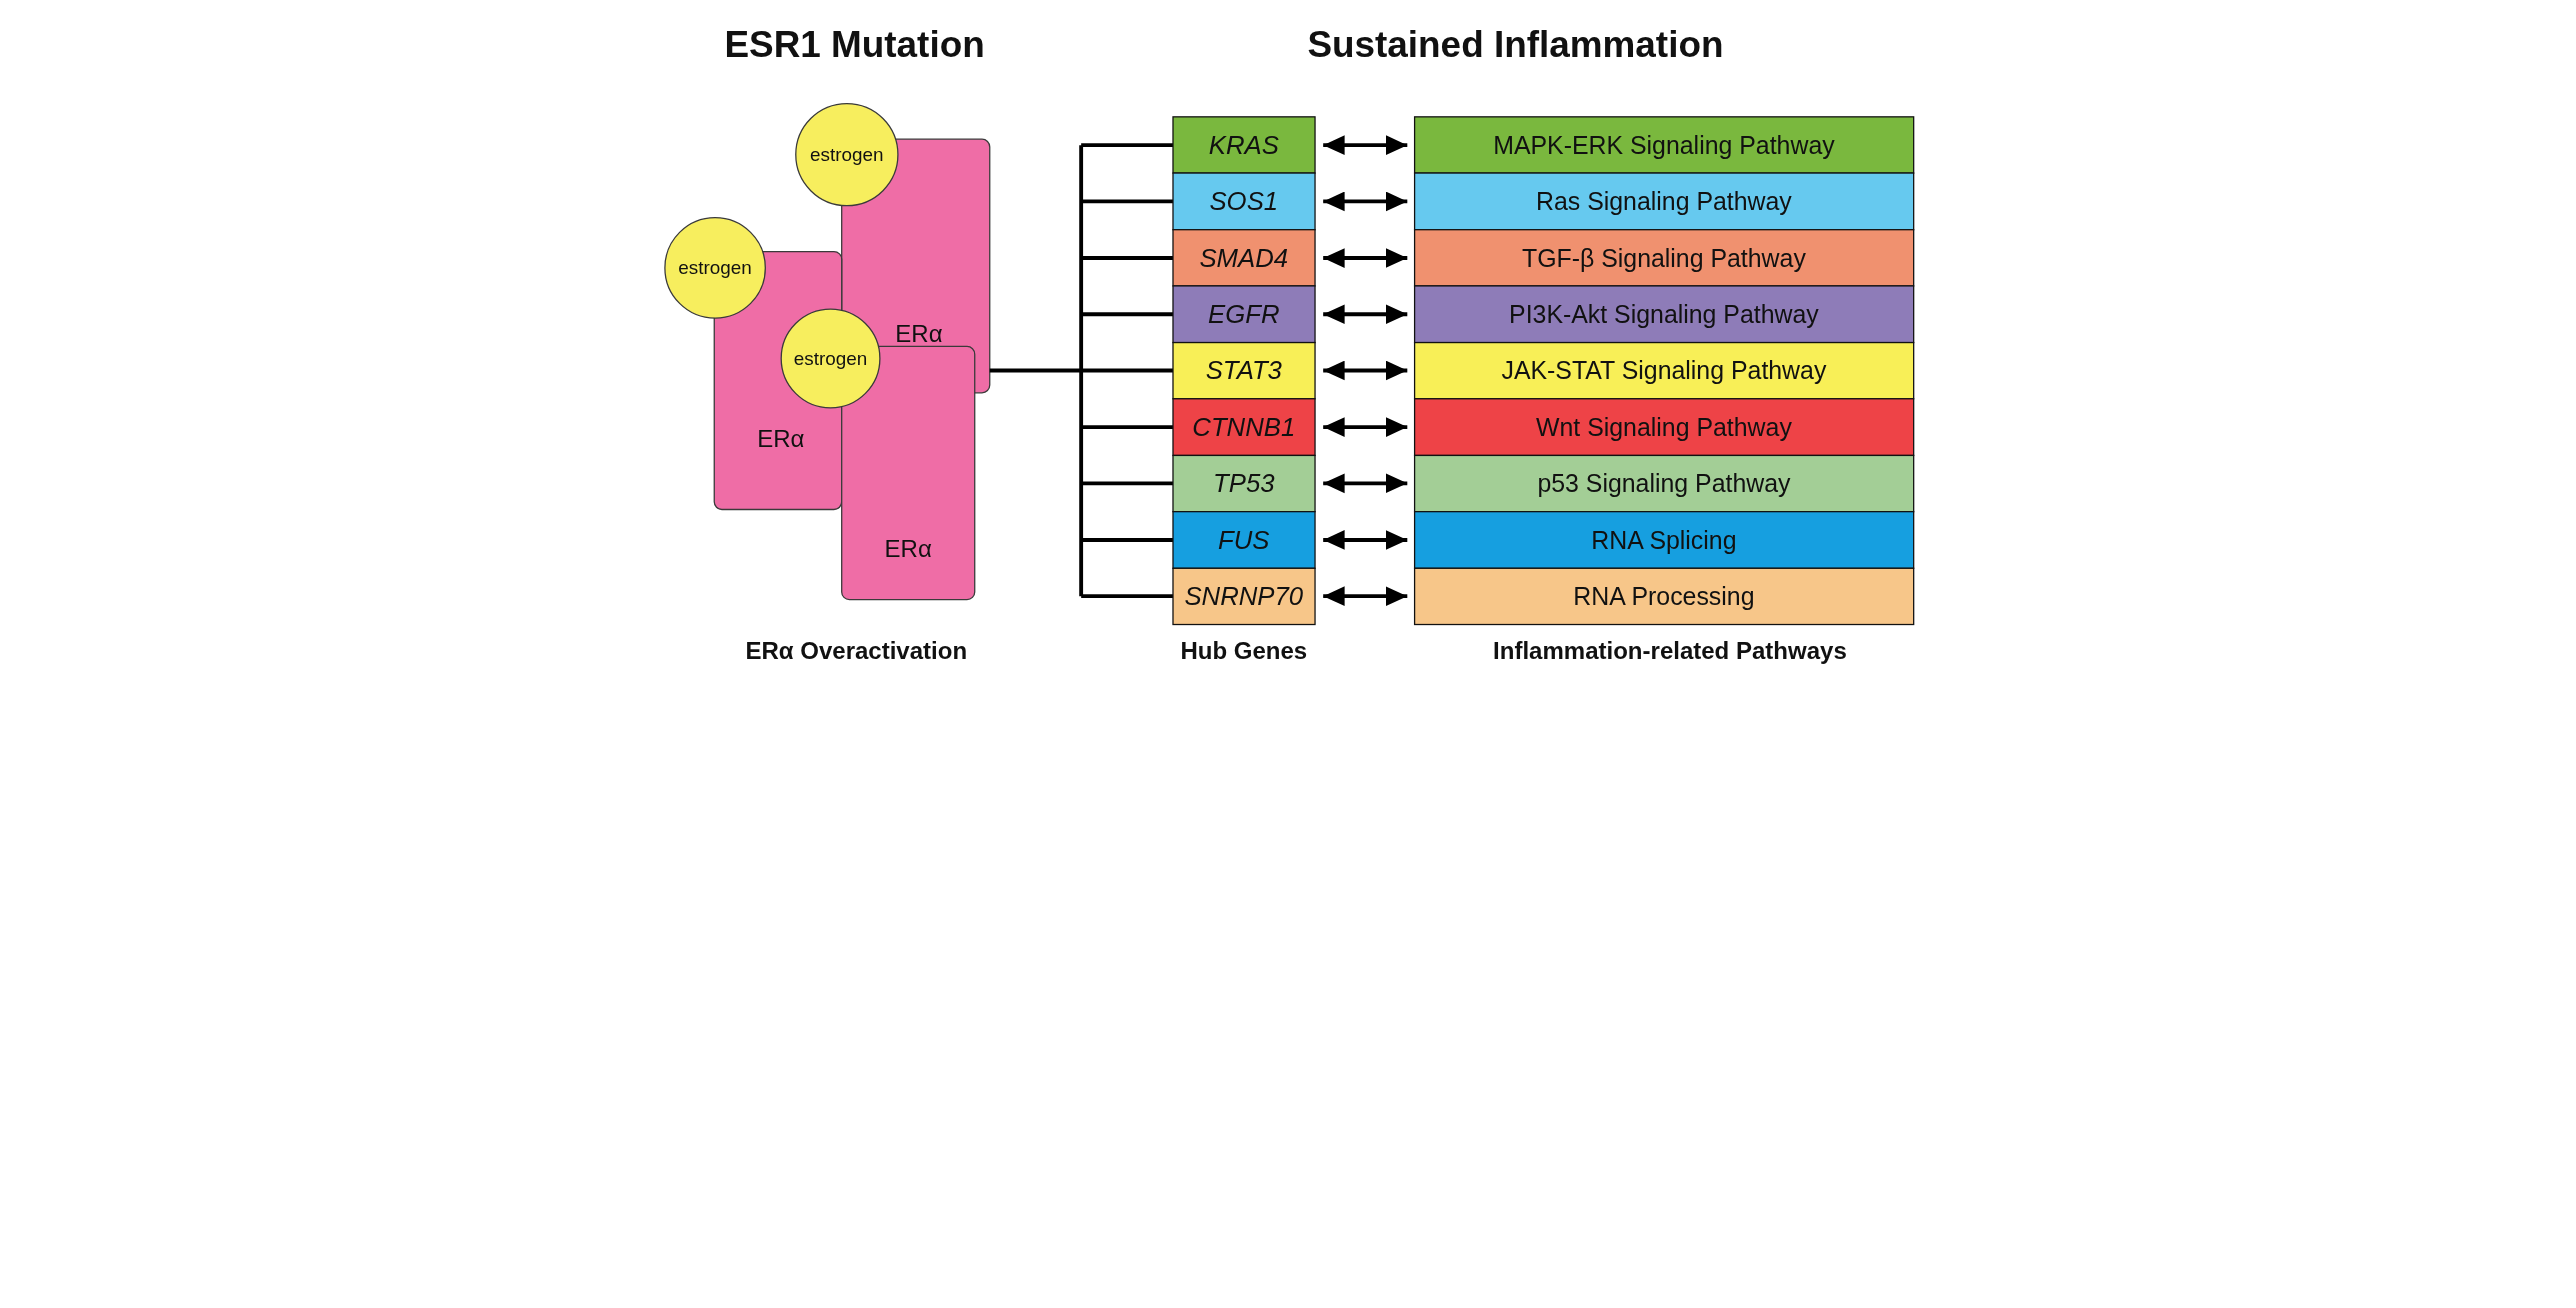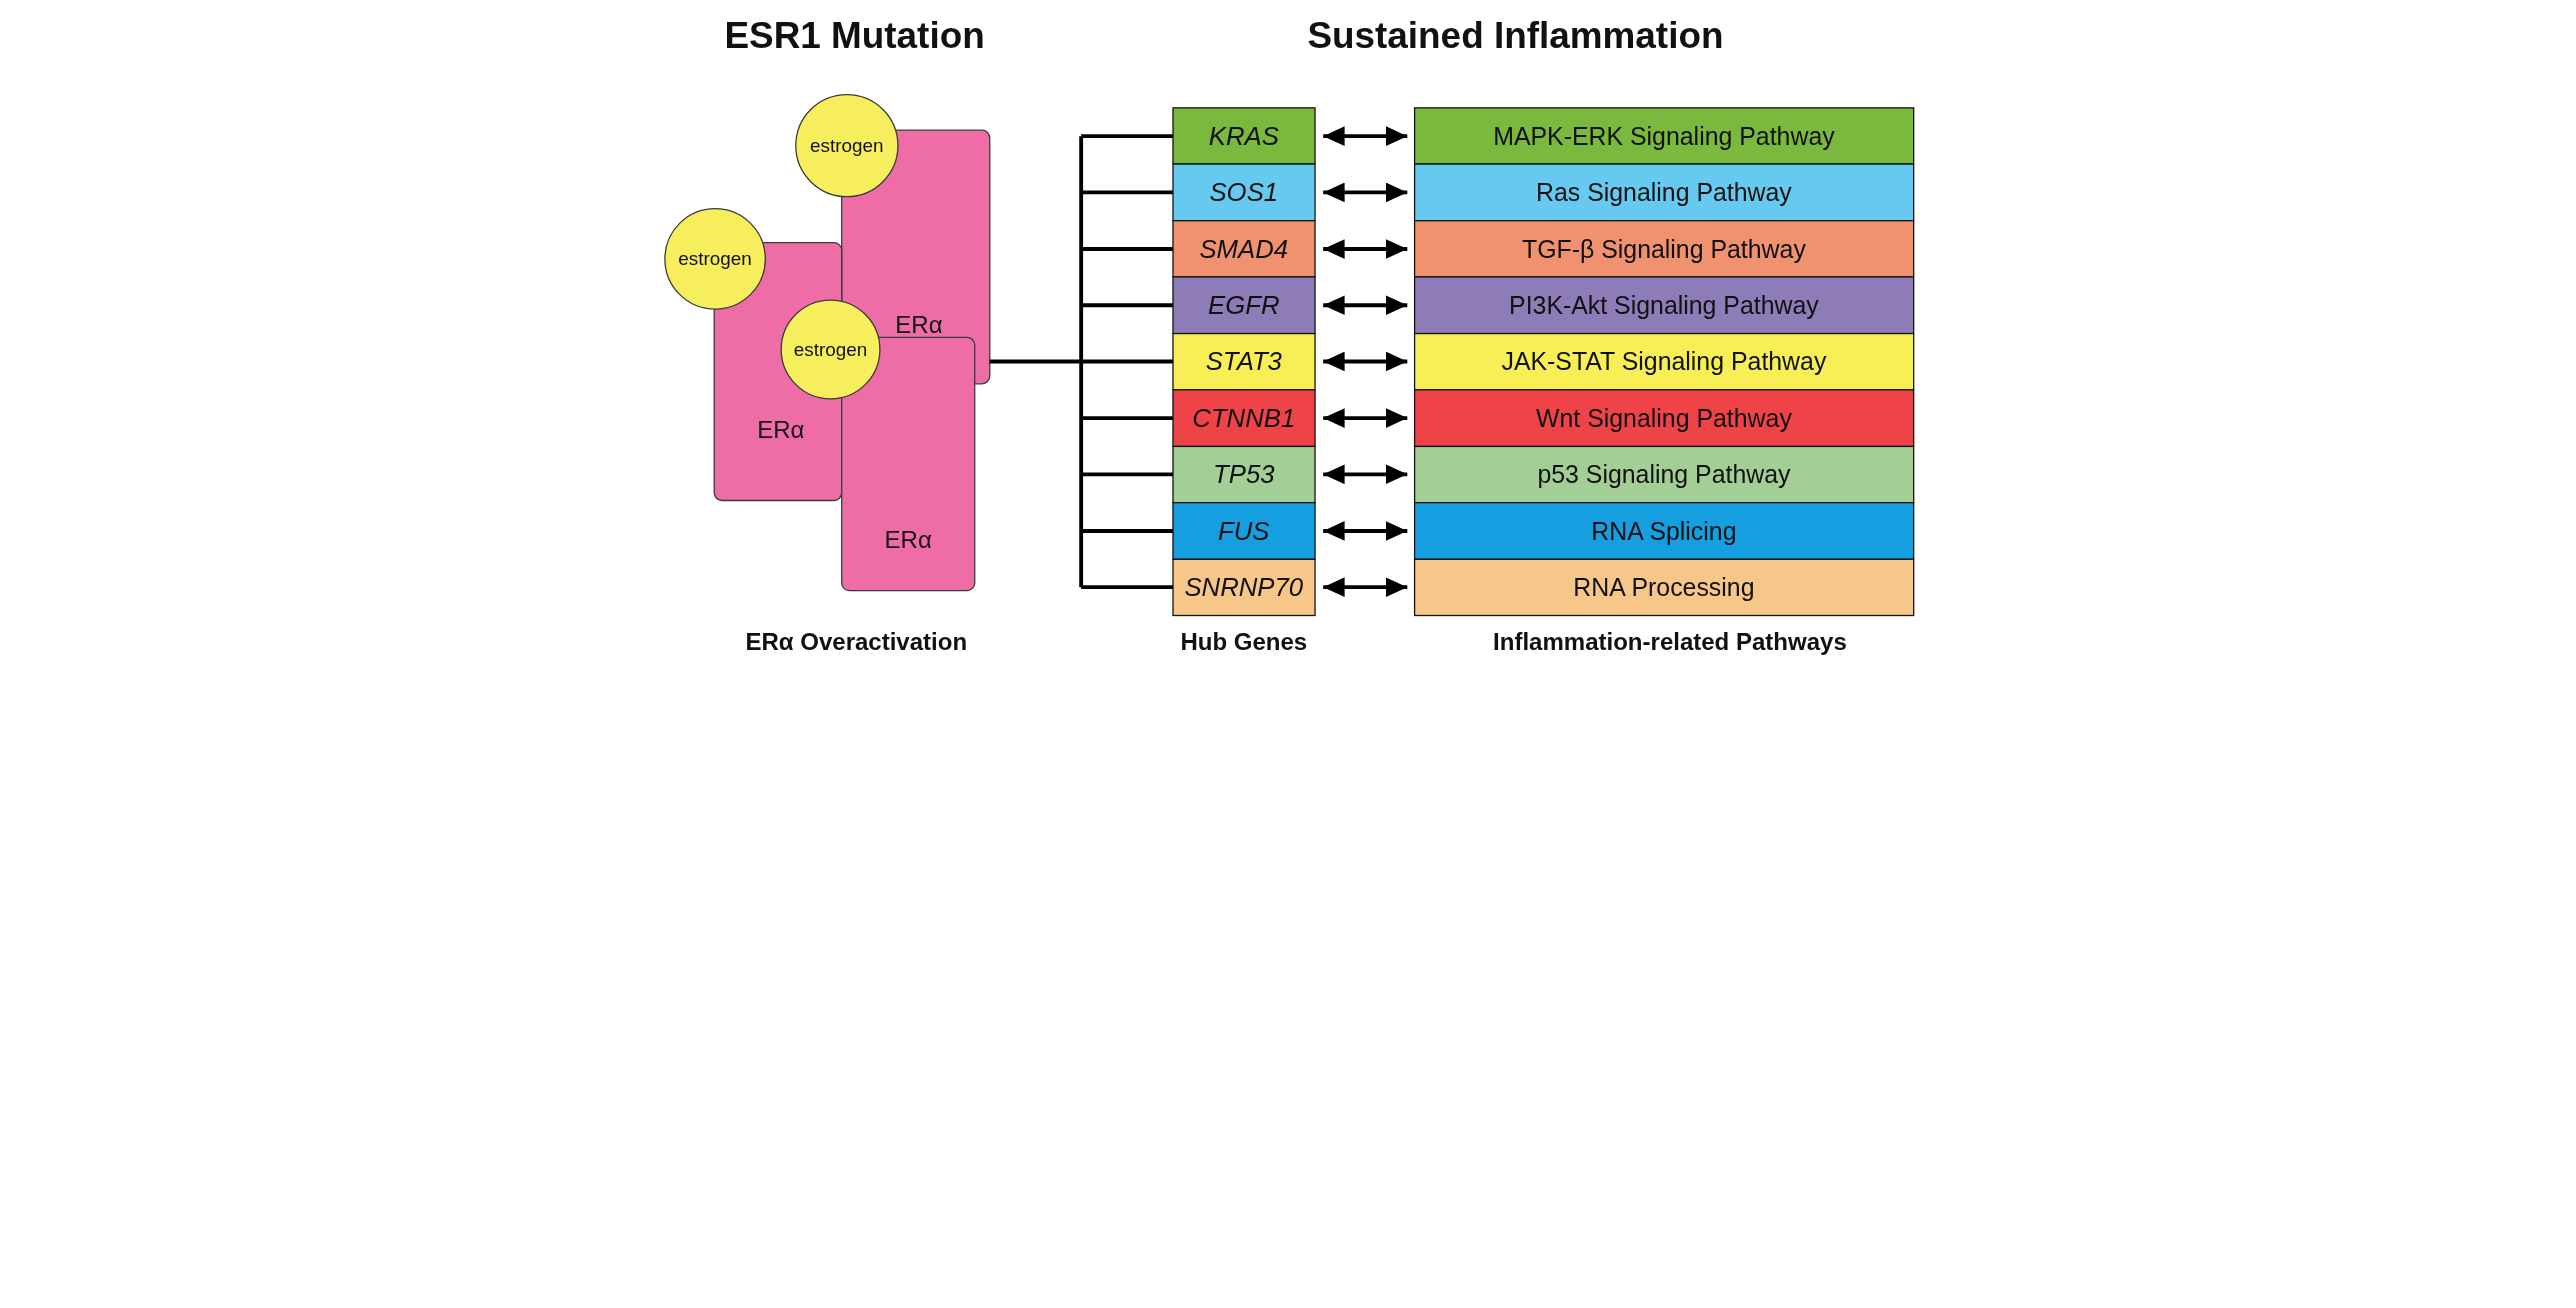--- a/index.html
+++ b/index.html
@@ -2,21 +2,21 @@
 <html style="font-size:13.7px"><head>
 <meta charset="utf-8">
 <style>
   html, body {
     margin: 0;
     padding: 0;
     background: #ffffff;
   }
   .figure-wrap {
     width: 1288px;
-    margin: 7px auto;
+    margin: 16px auto;
   }
   svg {
     display: block;
   }
   text {
     font-family: "Liberation Sans", sans-serif;
     fill: #111111;
   }
   .title { font-size: 86px; font-weight: bold; }
   .caption { font-size: 56px; font-weight: bold; }

